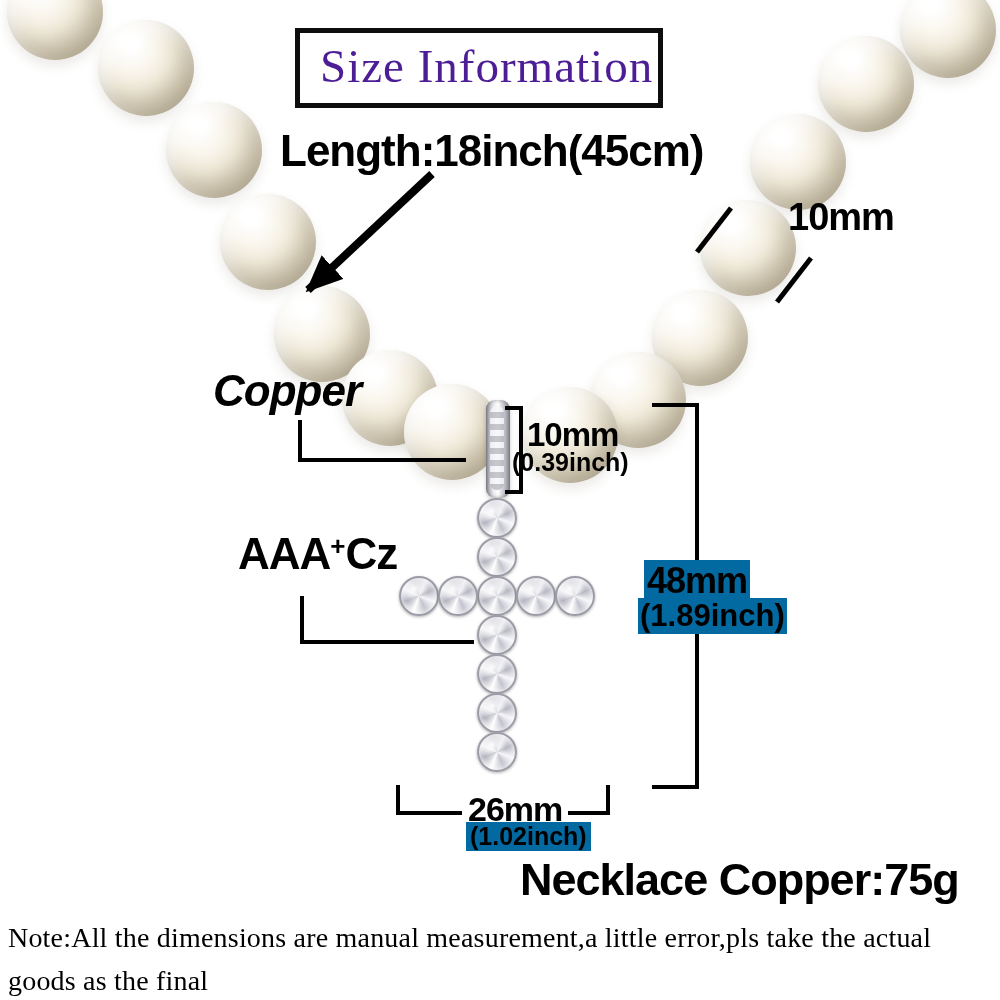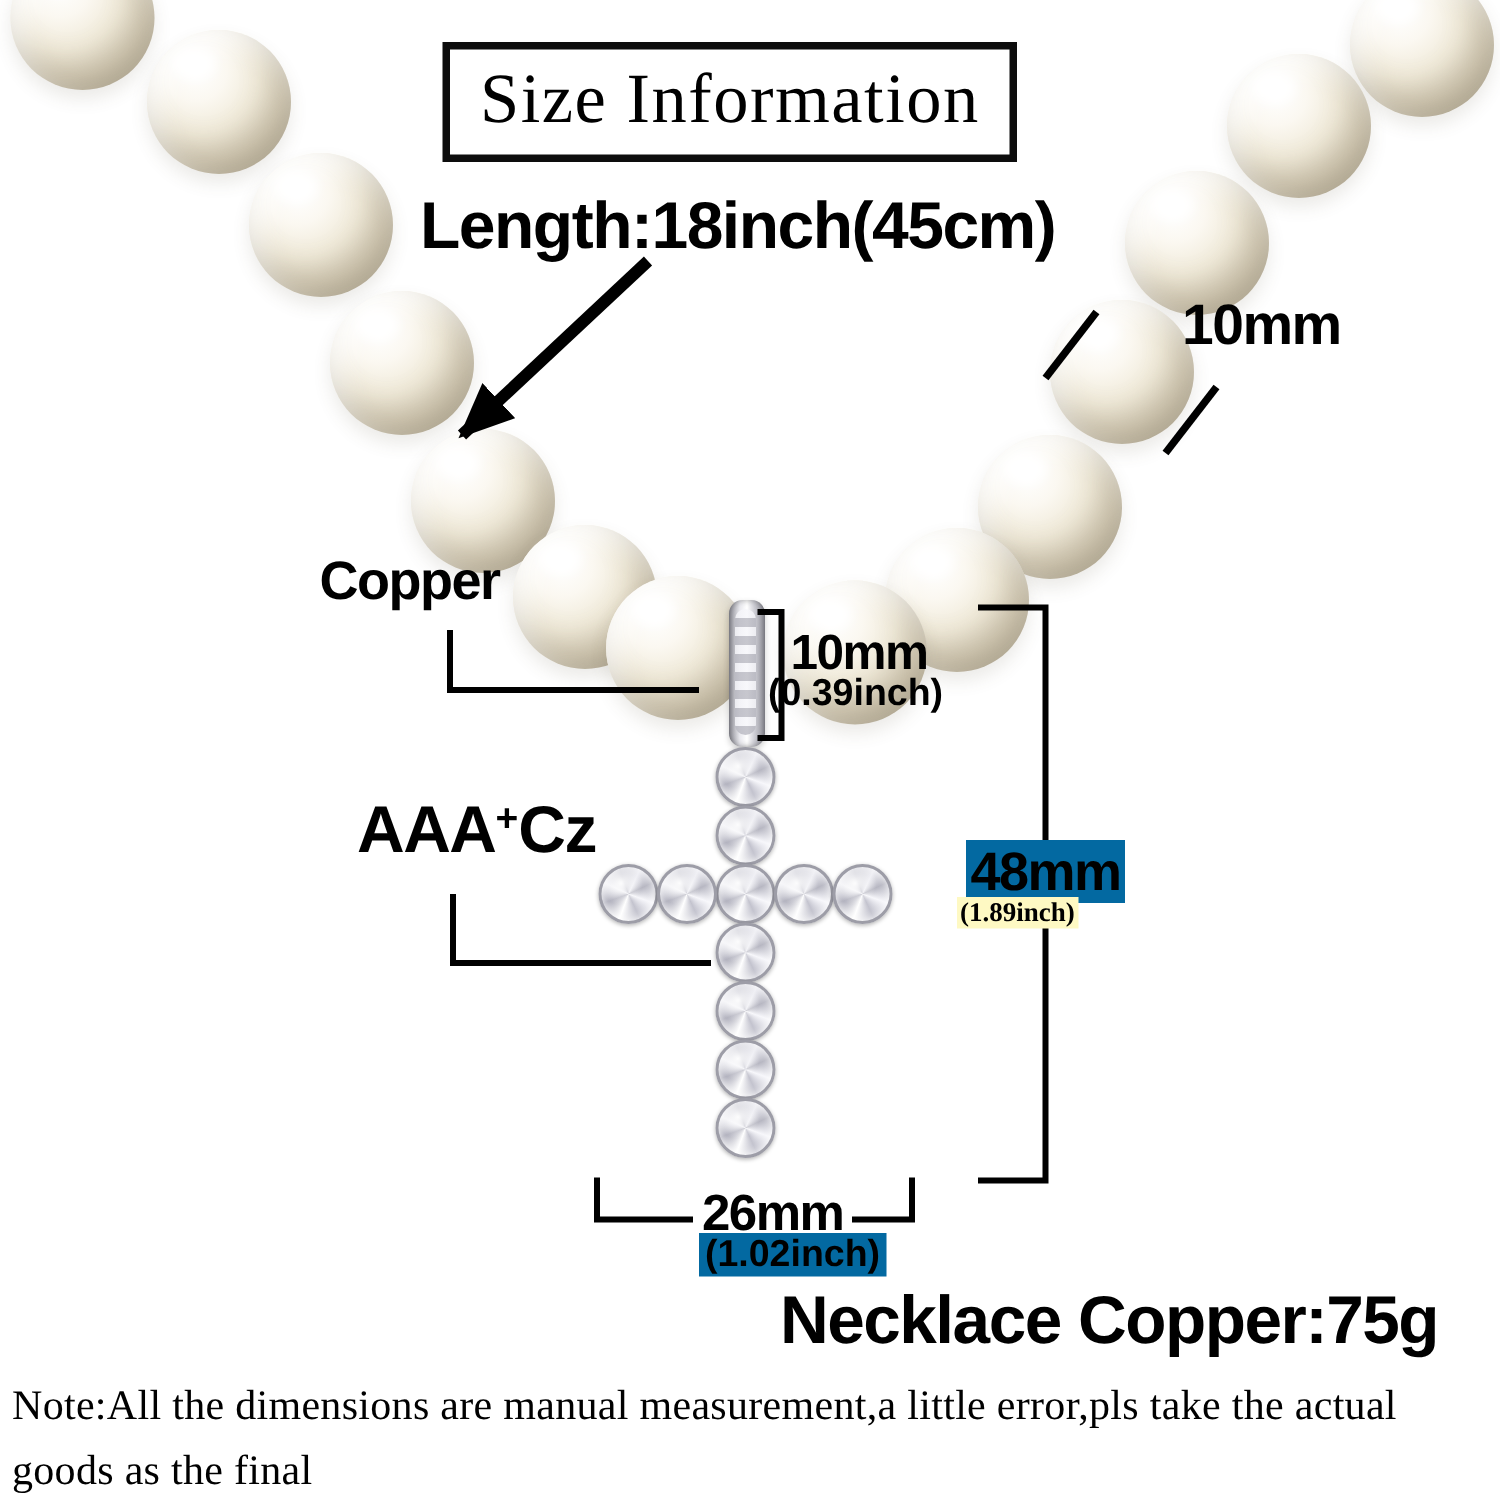--- a/index.html
+++ b/index.html
@@ -39,33 +39,33 @@
     border:2px solid #9d9da7;box-sizing:border-box;
     background:
       radial-gradient(circle at 36% 30%, rgba(255,255,255,.95) 0%, rgba(255,255,255,0) 42%),
       conic-gradient(from 25deg,#ececf2 0deg,#b7b7c2 40deg,#f7f7fb 85deg,#c3c3ce 130deg,#ffffff 175deg,#aeaebb 225deg,#efeff4 270deg,#bcbcc8 315deg,#ececf2 360deg);
     box-shadow:0 1px 3px rgba(0,0,0,.3), inset 0 0 6px rgba(255,255,255,.9);
   }
   
   .lab{position:absolute;color:#000;font-weight:700;letter-spacing:-1px;white-space:nowrap;}
   .title-box{
     position:absolute;left:295px;top:28px;
-    border:5px solid #0d0d0d;padding:6px 20px 10px 20px;background:#fff;
+    border:5px solid #0d0d0d;padding:6px 5px 10px 20px;background:#fff;
     font-family:"Liberation Serif",serif;font-size:47px;font-weight:400;
-    letter-spacing:1px;color:#000000;white-space:nowrap;
+    letter-spacing:1px;color:#4c1d95;white-space:nowrap;
   }
   .t-length{left:280px;top:126px;font-size:44px;}
   .t-pearlsize{left:788px;top:196px;font-size:38px;}
-  .t-copper{left:213px;top:366px;font-size:36px;}
+  .t-copper{left:213px;top:366px;font-size:44px;font-style:italic;}
   .t-bail{left:527px;top:416px;font-size:33px;}
   .t-bail-inch{left:512px;top:448px;font-size:25px;letter-spacing:0;}
   .t-cz{left:238px;top:529px;font-size:44px;}
   .t-cz sup{font-size:26px;vertical-align:14px;letter-spacing:0;}
   .t-height{left:644px;top:560px;font-size:36px;background:#0369a1;padding:0 3px;}
-  .t-height-inch{left:638px;top:598px;font-size:18px;letter-spacing:0;background:#fef9c3;padding:0 2px;font-family:Liberation Serif, serif;}
+  .t-height-inch{left:638px;top:598px;font-size:31px;letter-spacing:0;background:#0369a1;padding:0 2px;}
   .t-width{left:462px;top:790px;font-size:34px;background:#fff;padding:0 6px;}
   .t-width-inch{left:466px;top:822px;font-size:25px;letter-spacing:0;background:#0369a1;padding:0 4px;}
   .t-weight{left:520px;top:854px;font-size:45px;}
   .t-note{
     position:absolute;left:8px;top:916px;width:986px;
     font-family:"Liberation Serif",serif;font-size:28px;line-height:1.55;
     color:#000;letter-spacing:.2px;white-space:normal;font-weight:400;
   }
   svg.overlay{position:absolute;left:0;top:0;z-index:5;}
   .layer-pearls{position:absolute;left:0;top:0;z-index:1;}

